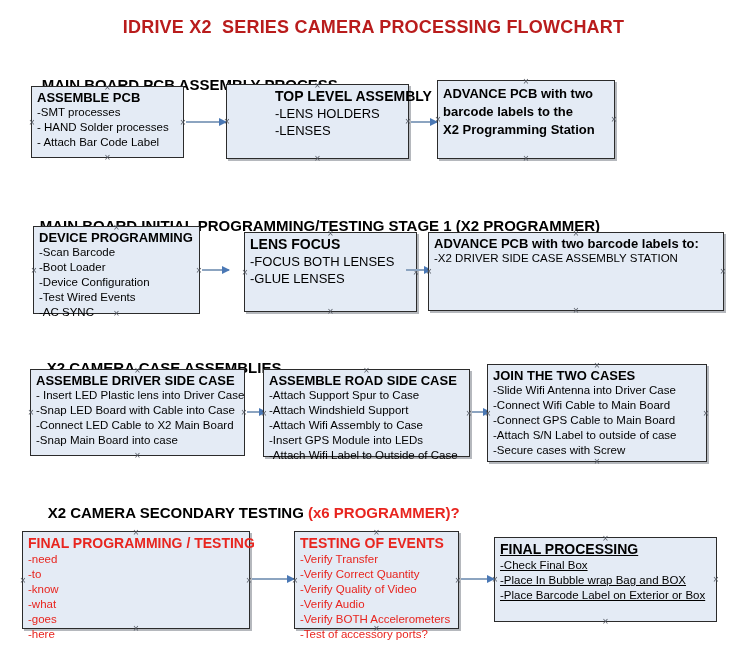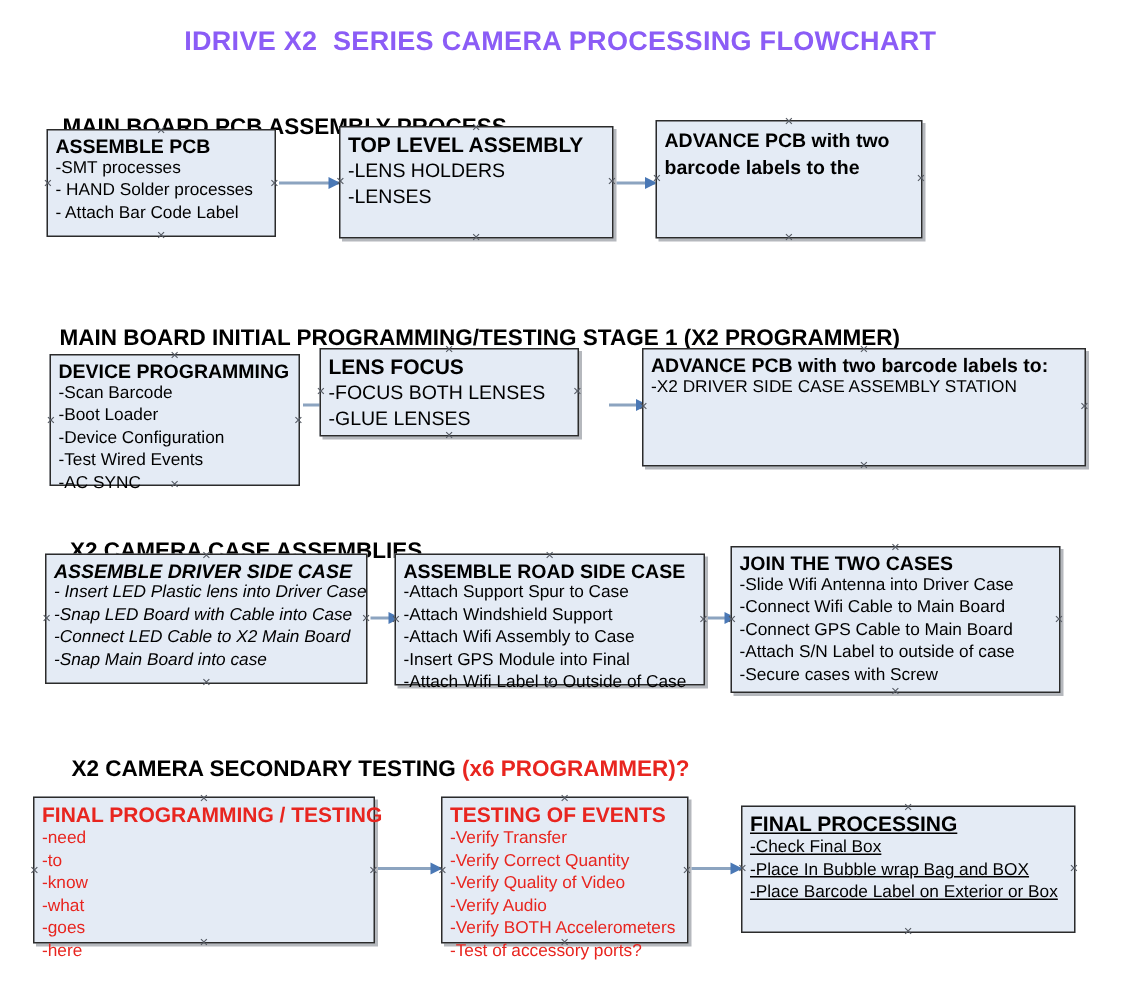--- a/index.html
+++ b/index.html
@@ -18,21 +18,21 @@
 
   
   .doc-title {
     position: absolute;
     left: 0;
     top: 17px;
     width: 747px;
     text-align: center;
     font-size: 18px;
     font-weight: bold;
-    color: #8b5cf6;
+    color: #b91c1c;
     letter-spacing: 0.2px;
     white-space: pre;
   }
   .section-head {
     position: absolute;
     font-size: 15px;
     font-weight: bold;
     color: #000000;
     white-space: pre;
   }
@@ -144,67 +144,68 @@
       <div class="box-line">- Attach Bar Code Label</div>
     </div>
     <span class="handle" style="left:50%; top:0;">×</span>
     <span class="handle" style="left:50%; top:100%;">×</span>
     <span class="handle" style="left:0; top:50%;">×</span>
     <span class="handle" style="left:100%; top:50%;">×</span>
   </div>
 
   <div class="arrow" style="left:186px; top:121px; width:40px;"></div>
 
-  <div class="box" style="left:226px; top:84px; width:183px; height:75px;">
+  <div class="box" style="left:226px; top:84px; width:183px; height:75px;padding-left:43px;">
     <div class="box-inner">
       <div class="box-title bigtitle">TOP LEVEL ASSEMBLY</div>
       <div class="box-line bigline">-LENS HOLDERS</div>
       <div class="box-line bigline">-LENSES</div>
     </div>
     <span class="handle" style="left:50%; top:0;">×</span>
     <span class="handle" style="left:50%; top:100%;">×</span>
     <span class="handle" style="left:0; top:50%;">×</span>
     <span class="handle" style="left:100%; top:50%;">×</span>
   </div>
 
   <div class="arrow" style="left:411px; top:121px; width:26px;"></div>
 
   <div class="box" style="left:437px; top:80px; width:178px; height:79px;">
     <div class="box-inner" style="padding-top:4px;">
       <div class="box-bold-line">ADVANCE PCB with two</div>
       <div class="box-bold-line">barcode labels to the</div>
+      <div class="box-bold-line"> X2 Programming Station</div>
     </div>
     <span class="handle" style="left:50%; top:0;">×</span>
     <span class="handle" style="left:50%; top:100%;">×</span>
     <span class="handle" style="left:0; top:50%;">×</span>
     <span class="handle" style="left:100%; top:50%;">×</span>
   </div>
 
   <div class="section-head" style="left:23px; top:200px;">
     <span>MAIN BOARD INITIAL PROGRAMMING/TESTING STAGE 1 (X2 PROGRAMMER)</span>
   </div>
 
-  <div class="box noshadow" style="left:33px; top:236px; width:167px; height:88px;">
+  <div class="box noshadow" style="left:33px; top:226px; width:167px; height:88px;">
     <div class="box-inner">
       <div class="box-title">DEVICE PROGRAMMING</div>
       <div class="box-line">-Scan Barcode</div>
       <div class="box-line">-Boot Loader</div>
       <div class="box-line">-Device Configuration</div>
       <div class="box-line">-Test Wired Events</div>
       <div class="box-line">-AC SYNC</div>
     </div>
     <span class="handle" style="left:50%; top:0;">×</span>
     <span class="handle" style="left:50%; top:100%;">×</span>
     <span class="handle" style="left:0; top:50%;">×</span>
     <span class="handle" style="left:100%; top:50%;">×</span>
   </div>
 
   <div class="arrow" style="left:202px; top:269px; width:27px;"></div>
 
-  <div class="box" style="left:213px; top:232px; width:173px; height:59px;">
+  <div class="box" style="left:244px; top:232px; width:173px; height:80px;">
     <div class="box-inner">
       <div class="box-title bigtitle">LENS FOCUS</div>
       <div class="box-line bigline">-FOCUS BOTH LENSES</div>
       <div class="box-line bigline">-GLUE LENSES</div>
     </div>
     <span class="handle" style="left:50%; top:0;">×</span>
     <span class="handle" style="left:50%; top:100%;">×</span>
     <span class="handle" style="left:0; top:50%;">×</span>
     <span class="handle" style="left:100%; top:50%;">×</span>
   </div>
@@ -219,21 +220,21 @@
     <span class="handle" style="left:50%; top:0;">×</span>
     <span class="handle" style="left:50%; top:100%;">×</span>
     <span class="handle" style="left:0; top:50%;">×</span>
     <span class="handle" style="left:100%; top:50%;">×</span>
   </div>
 
   <div class="section-head" style="left:30px; top:342px;">
     <span>X2 CAMERA CASE ASSEMBLIES</span>
   </div>
 
-  <div class="box noshadow" style="left:30px; top:369px; width:215px; height:87px;font-style:italic;">
+  <div class="box noshadow" style="left:30px; top:369px; width:215px; height:87px;">
     <div class="box-inner">
       <div class="box-title">ASSEMBLE DRIVER SIDE CASE</div>
       <div class="box-line">- Insert LED Plastic lens into Driver Case</div>
       <div class="box-line">-Snap LED Board with Cable into Case</div>
       <div class="box-line">-Connect LED Cable to X2 Main Board</div>
       <div class="box-line">-Snap Main Board into case</div>
     </div>
     <span class="handle" style="left:50%; top:0;">×</span>
     <span class="handle" style="left:50%; top:100%;">×</span>
     <span class="handle" style="left:0; top:50%;">×</span>
@@ -241,21 +242,21 @@
   </div>
 
   <div class="arrow" style="left:247px; top:411px; width:19px;"></div>
 
   <div class="box" style="left:263px; top:369px; width:207px; height:88px;">
     <div class="box-inner">
       <div class="box-title">ASSEMBLE ROAD SIDE CASE</div>
       <div class="box-line">-Attach Support Spur to Case</div>
       <div class="box-line">-Attach Windshield Support</div>
       <div class="box-line">-Attach Wifi Assembly to Case</div>
-      <div class="box-line">-Insert GPS Module into Final</div>
+      <div class="box-line">-Insert GPS Module into LEDs</div>
       <div class="box-line">-Attach Wifi Label to Outside of Case</div>
     </div>
     <span class="handle" style="left:50%; top:0;">×</span>
     <span class="handle" style="left:50%; top:100%;">×</span>
     <span class="handle" style="left:0; top:50%;">×</span>
     <span class="handle" style="left:100%; top:50%;">×</span>
   </div>
 
   <div class="arrow" style="left:472px; top:411px; width:18px;"></div>
 

